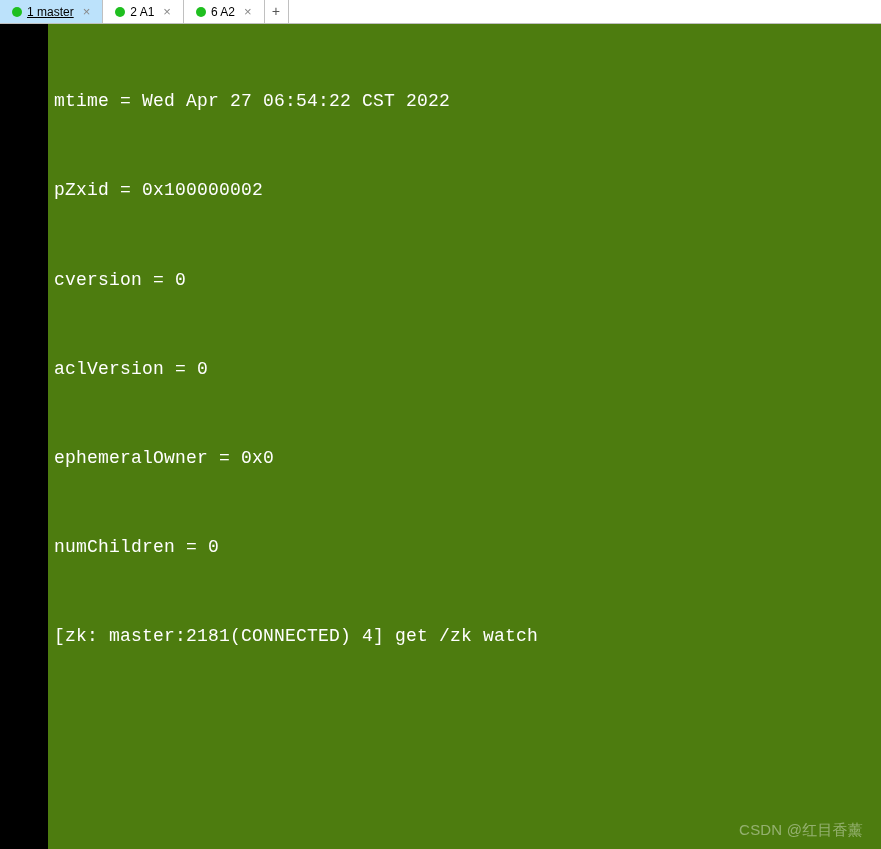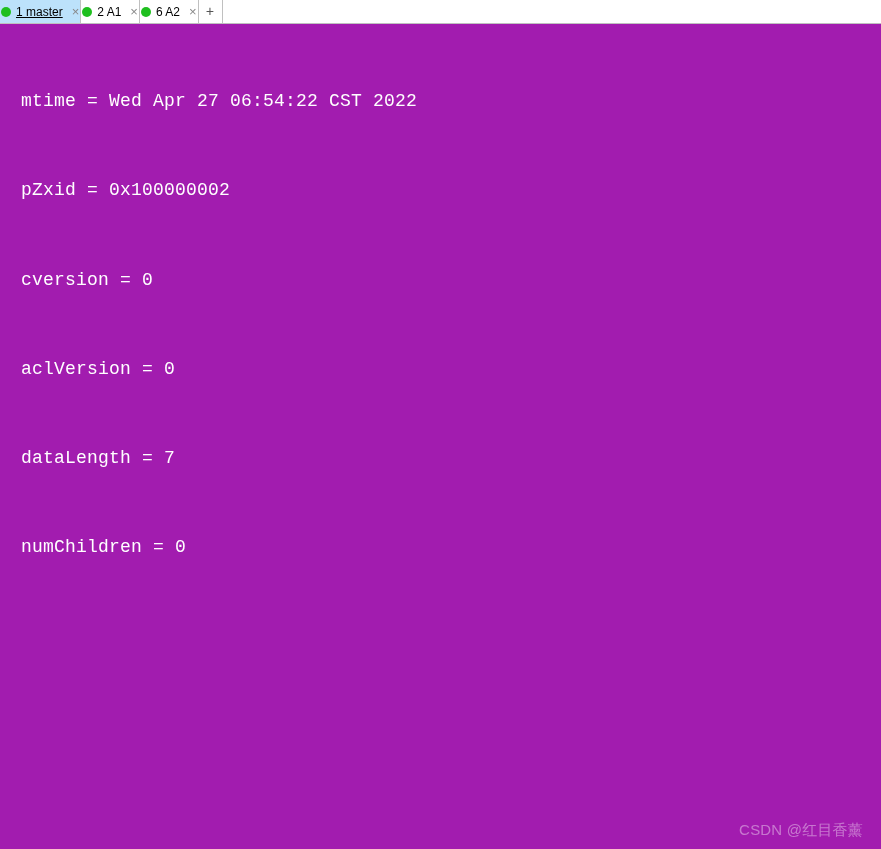--- a/index.html
+++ b/index.html
@@ -18,21 +18,21 @@
       display: flex;
       align-items: center;
       background: #fff;
       height: 24px;
       border-bottom: 1px solid #c0c0c0;
     }
     .tab {
       display: flex;
       align-items: center;
       height: 100%;
-      padding: 0 1px;
+      padding: 0 12px;
       font-size: 12px;
       font-family: Tahoma, Arial, sans-serif;
       border-right: 1px solid #c0c0c0;
       background: #fff;
       gap: 5px;
       cursor: pointer;
     }
     .tab.active {
       background: #bce2fb;
     }
@@ -61,29 +61,30 @@
       align-items: center;
       justify-content: center;
       width: 24px;
       height: 100%;
       border-right: 1px solid #c0c0c0;
       font-size: 14px;
       color: #555;
       cursor: pointer;
     }
     .terminal {
-      background: #a21caf;
+      background: #4d7c0f;
       color: #fff;
       font-size: 18px;
       line-height: 1.65;
-      padding: 4px 21px;
+      padding: 4px 6px;
       height: calc(100% - 24px);
       white-space: pre;
       letter-spacing: 0.2px;
       position: relative;
+      margin-left: 48px;
     }
     .line {
       white-space: pre;
     }
     .watermark {
       position: absolute;
       bottom: 6px;
       right: 18px;
       color: rgba(255,255,255,0.4);
       font-size: 15px;
@@ -112,22 +113,23 @@
   <div class="tab-add">
     <span>+</span>
   </div>
 </div>
 
 <div class="terminal">
   <div class="line">mtime = Wed Apr 27 06:54:22 CST 2022</div>
   <div class="line">pZxid = 0x100000002</div>
   <div class="line">cversion = 0</div>
   <div class="line">aclVersion = 0</div>
-  <div class="line">dataLength = 7</div>
+  <div class="line">ephemeralOwner = 0x0</div>
   <div class="line">numChildren = 0</div>
+  <div class="line">[zk: master:2181(CONNECTED) 4] get /zk watch</div>
   
   
   
   
   
   
   
   
   
   

